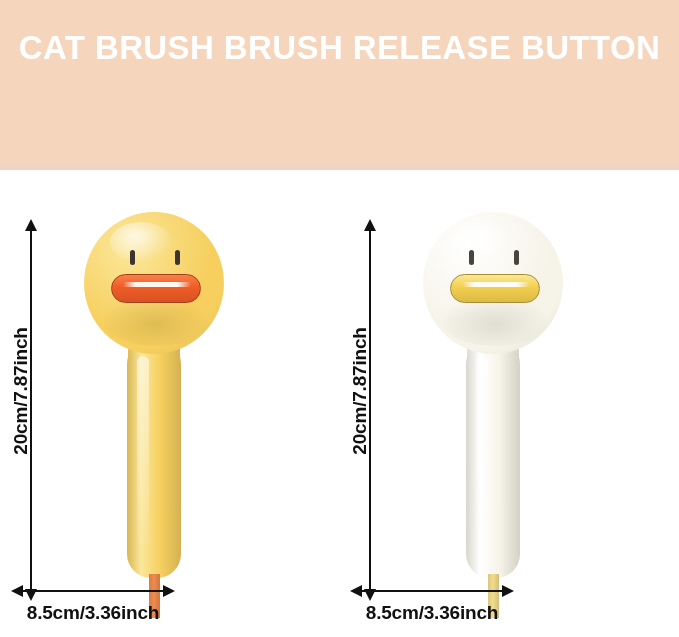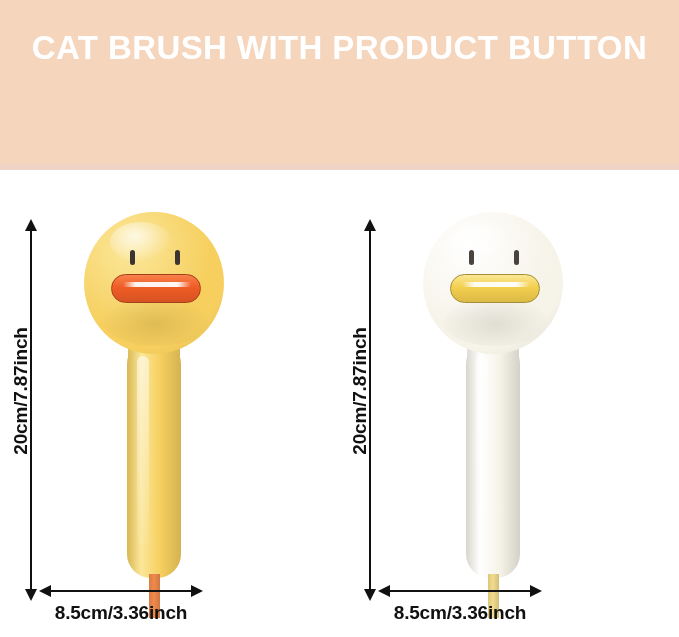--- a/index.html
+++ b/index.html
@@ -216,21 +216,21 @@
     transform: rotate(-90deg);
     color: #111111;
     font-size: 19px;
     font-weight: bold;
     letter-spacing: -0.2px;
     white-space: nowrap;
   }
 
   .h-dim {
     position: absolute;
-    left: 40px;
+    left: 12px;
     top: 420px;
     width: 142px;
     height: 2px;
     background: #111111;
   }
   .h-arrow-left, .h-arrow-right {
     position: absolute;
     top: -5px;
     width: 0;
     height: 0;
@@ -255,21 +255,21 @@
     font-size: 19px;
     font-weight: bold;
     letter-spacing: -0.2px;
     white-space: nowrap;
   }
 </style>
 </head>
 <body>
 
 <div class="banner">
-  <div class="banner-line1">CAT BRUSH WITH PRODUCT BUTTON</div>
+  <div class="banner-line1">CAT BRUSH BRUSH RELEASE BUTTON</div>
   <div class="banner-strip"></div>
 </div>
 
 <div class="stage">
 
   <div class="product-group group-left">
 
     <div class="v-dim" style="background: rgb(17, 17, 17);">
       <div class="v-arrow-up"></div>
       <div class="v-arrow-down"></div>

